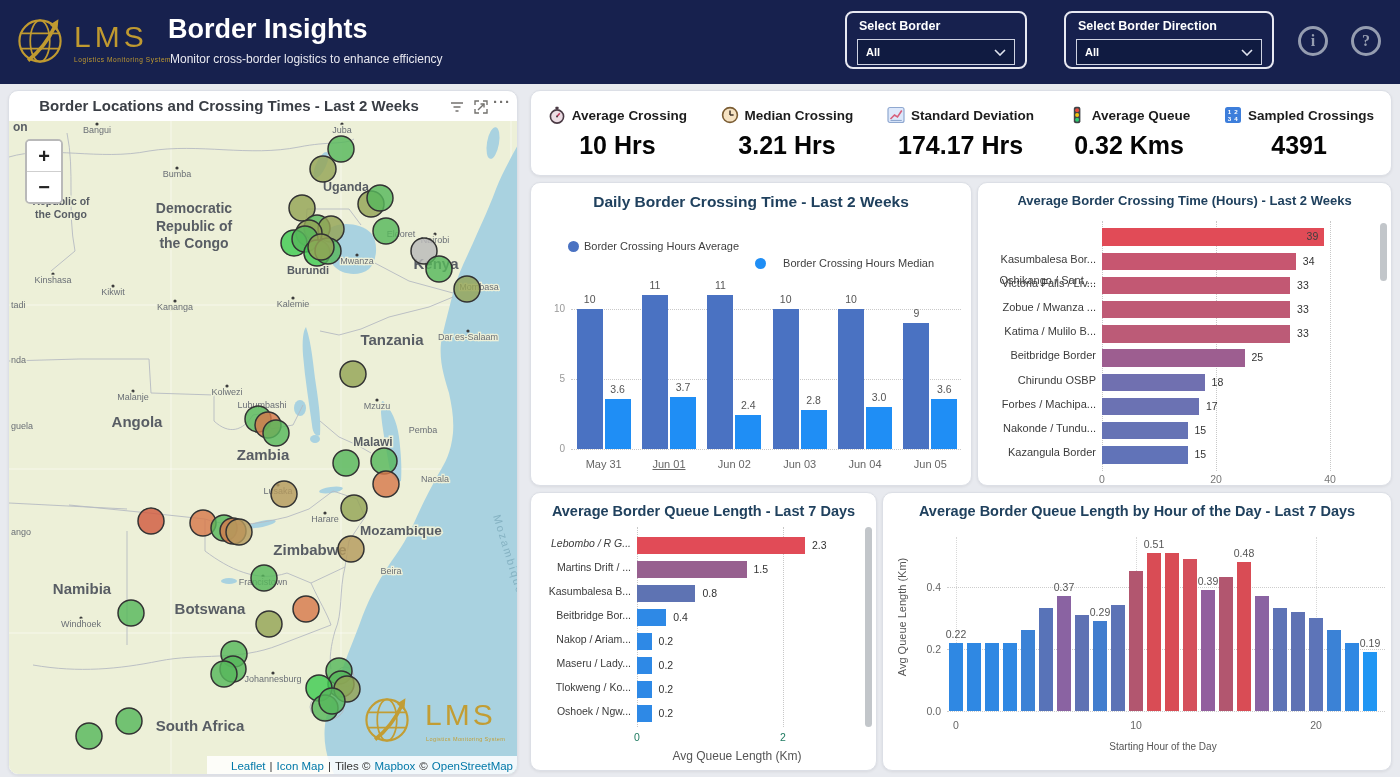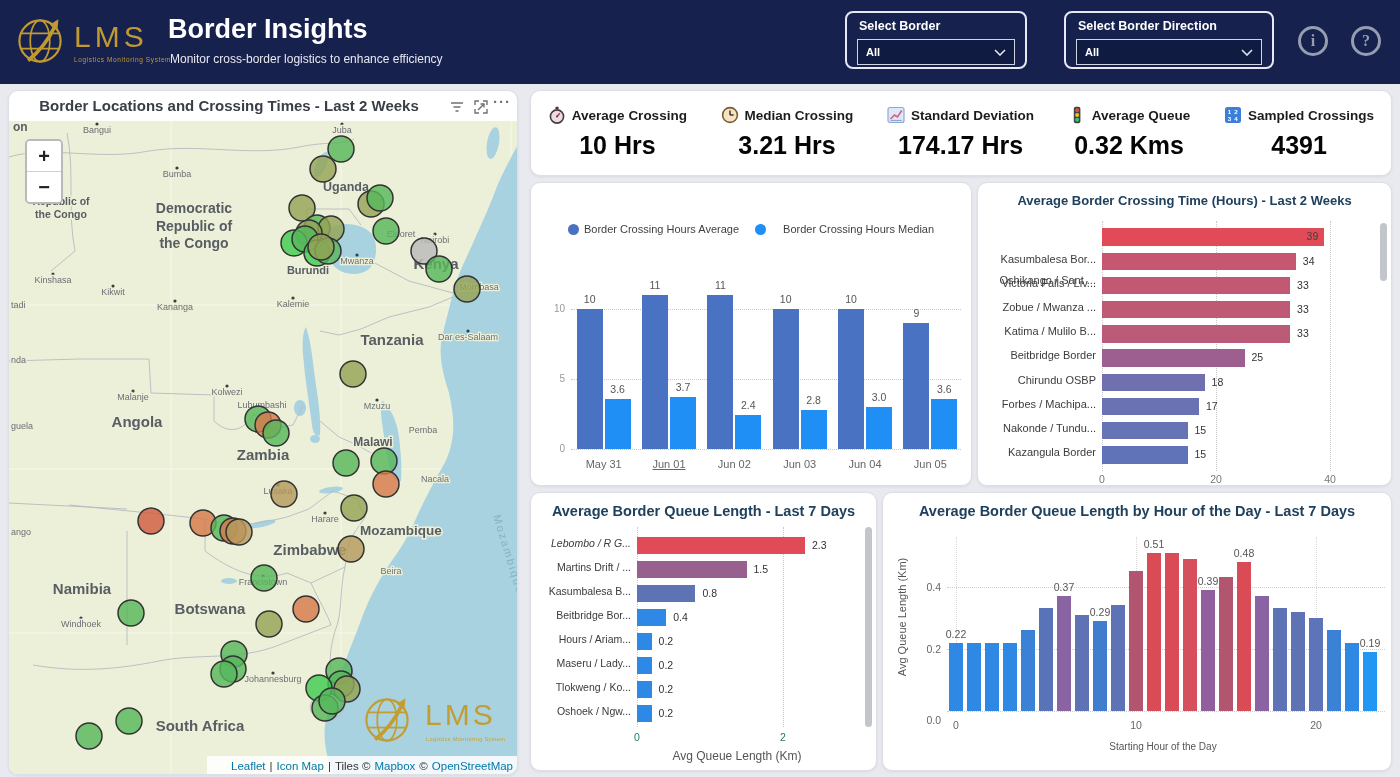--- a/index.html
+++ b/index.html
@@ -370,26 +370,27 @@
         <text x="5.5" y="15.4" font-size="6.2" font-weight="bold" fill="#fff" text-anchor="middle" font-family="Liberation Sans,sans-serif">3</text>
         <text x="12" y="15.4" font-size="6.2" font-weight="bold" fill="#fff" text-anchor="middle" font-family="Liberation Sans,sans-serif">4</text>
       </svg>
       <span class="kpi-label">Sampled Crossings</span>
     </div>
     <div class="kpi-value">4391</div>
   </div>
 </div>
 
 <div class="card" id="chart-daily">
+  <div class="ctitle">Daily Border Crossing Time - Last 2 Weeks</div>
   <div class="legend" id="legend-daily">
       <div style="display: flex; align-items: center; gap: 5px;">
         <span style="width: 11px; height: 11px; border-radius: 50%; background: rgb(74, 114, 194);"></span>
         <span style="font-size: 11px; color: rgb(63, 63, 63);">Border Crossing Hours Average</span>
       </div>
-      <div style="display: flex; align-items: center; gap: 17px;">
+      <div style="display: flex; align-items: center; gap: 17px; margin-top: 34px;">
         <span style="width: 11px; height: 11px; border-radius: 50%; background: rgb(31, 142, 245);"></span>
         <span style="font-size: 11px; color: rgb(63, 63, 63);">Border Crossing Hours Median</span>
       </div>
     </div>
 <div style="left: 40px; right: 10px; top: 266px; border-top: 1px dotted rgb(201, 201, 201); height: 0px; position: absolute;"></div>
     <div style="left: 4px; width: 30px; top: 260px; font-size: 10px; color: rgb(153, 153, 153); text-align: right; position: absolute;">0</div>
     <div style="left: 40px; right: 10px; top: 196px; border-top: 1px dotted rgb(201, 201, 201); height: 0px; position: absolute;"></div>
     <div style="left: 4px; width: 30px; top: 190px; font-size: 10px; color: rgb(153, 153, 153); text-align: right; position: absolute;">5</div>
     <div style="left: 40px; right: 10px; top: 126px; border-top: 1px dotted rgb(201, 201, 201); height: 0px; position: absolute;"></div>
     <div style="left: 4px; width: 30px; top: 120px; font-size: 10px; color: rgb(153, 153, 153); text-align: right; position: absolute;">10</div>
@@ -475,39 +476,39 @@
     <div style="left: 280.9px; top: 45.5px; font-size: 10.5px; color: rgb(51, 51, 51); position: absolute;">2.3</div>
     <div style="left: 4px; width: 96px; top: 67.5px; font-size: 10.5px; color: rgb(59, 59, 59); text-align: right; white-space: nowrap; overflow: hidden; position: absolute;">Martins Drift / ...</div>
     <div style="left: 106px; top: 67.5px; width: 109.5px; height: 17px; background: rgb(151, 96, 143); position: absolute;"></div>
     <div style="left: 222.5px; top: 69.5px; font-size: 10.5px; color: rgb(51, 51, 51); position: absolute;">1.5</div>
     <div style="left: 4px; width: 96px; top: 91.5px; font-size: 10.5px; color: rgb(59, 59, 59); text-align: right; white-space: nowrap; overflow: hidden; position: absolute;">Kasumbalesa B...</div>
     <div style="left: 106px; top: 91.5px; width: 58.4px; height: 17px; background: rgb(94, 115, 179); position: absolute;"></div>
     <div style="left: 171.4px; top: 93.5px; font-size: 10.5px; color: rgb(51, 51, 51); position: absolute;">0.8</div>
     <div style="left: 4px; width: 96px; top: 115.5px; font-size: 10.5px; color: rgb(59, 59, 59); text-align: right; white-space: nowrap; overflow: hidden; position: absolute;">Beitbridge Bor...</div>
     <div style="left: 106px; top: 115.5px; width: 29.2px; height: 17px; background: rgb(46, 137, 230); position: absolute;"></div>
     <div style="left: 142.2px; top: 117.5px; font-size: 10.5px; color: rgb(51, 51, 51); position: absolute;">0.4</div>
-    <div style="left: 4px; width: 96px; top: 139.5px; font-size: 10.5px; color: rgb(59, 59, 59); text-align: right; white-space: nowrap; overflow: hidden; position: absolute;">Hours / Ariam...</div>
+    <div style="left: 4px; width: 96px; top: 139.5px; font-size: 10.5px; color: rgb(59, 59, 59); text-align: right; white-space: nowrap; overflow: hidden; position: absolute;">Nakop / Ariam...</div>
     <div style="left: 106px; top: 139.5px; width: 14.6px; height: 17px; background: rgb(46, 137, 230); position: absolute;"></div>
     <div style="left: 127.6px; top: 141.5px; font-size: 10.5px; color: rgb(51, 51, 51); position: absolute;">0.2</div>
     <div style="left: 4px; width: 96px; top: 163.5px; font-size: 10.5px; color: rgb(59, 59, 59); text-align: right; white-space: nowrap; overflow: hidden; position: absolute;">Maseru / Lady...</div>
     <div style="left: 106px; top: 163.5px; width: 14.6px; height: 17px; background: rgb(46, 137, 230); position: absolute;"></div>
     <div style="left: 127.6px; top: 165.5px; font-size: 10.5px; color: rgb(51, 51, 51); position: absolute;">0.2</div>
     <div style="left: 4px; width: 96px; top: 187.5px; font-size: 10.5px; color: rgb(59, 59, 59); text-align: right; white-space: nowrap; overflow: hidden; position: absolute;">Tlokweng / Ko...</div>
     <div style="left: 106px; top: 187.5px; width: 14.6px; height: 17px; background: rgb(46, 137, 230); position: absolute;"></div>
     <div style="left: 127.6px; top: 189.5px; font-size: 10.5px; color: rgb(51, 51, 51); position: absolute;">0.2</div>
     <div style="left: 4px; width: 96px; top: 211.5px; font-size: 10.5px; color: rgb(59, 59, 59); text-align: right; white-space: nowrap; overflow: hidden; position: absolute;">Oshoek / Ngw...</div>
     <div style="left: 106px; top: 211.5px; width: 14.6px; height: 17px; background: rgb(46, 137, 230); position: absolute;"></div>
     <div style="left: 127.6px; top: 213.5px; font-size: 10.5px; color: rgb(51, 51, 51); position: absolute;">0.2</div>
     <div style="left: 66px; top: 256px; width: 280px; text-align: center; font-size: 12px; color: rgb(85, 85, 85); position: absolute;">Avg Queue Length (Km)</div>
     <div style="right: 4px; top: 34px; width: 7px; height: 200px; background: rgb(194, 198, 202); border-radius: 4px; position: absolute;"></div>
   </div>
 <div class="card" id="chart-hourly">
   <div class="ctitle">Average Border Queue Length by Hour of the Day - Last 7 Days</div>
 <div style="left: 64px; width: 438px; top: 218px; border-top: 1px dotted rgb(205, 205, 205); height: 0px; position: absolute;"></div>
-    <div style="left: 30px; width: 28px; top: 212px; font-size: 10.5px; color: rgb(102, 102, 102); text-align: right; position: absolute; margin-top: 9px;">0.0</div>
+    <div style="left: 30px; width: 28px; top: 212px; font-size: 10.5px; color: rgb(102, 102, 102); text-align: right; position: absolute;">0.0</div>
     <div style="left: 64px; width: 438px; top: 155.857px; border-top: 1px dotted rgb(205, 205, 205); height: 0px; position: absolute;"></div>
     <div style="left: 30px; width: 28px; top: 149.857px; font-size: 10.5px; color: rgb(102, 102, 102); text-align: right; position: absolute;">0.2</div>
     <div style="left: 64px; width: 438px; top: 93.7143px; border-top: 1px dotted rgb(205, 205, 205); height: 0px; position: absolute;"></div>
     <div style="left: 30px; width: 28px; top: 87.7143px; font-size: 10.5px; color: rgb(102, 102, 102); text-align: right; position: absolute;">0.4</div>
     <div style="left: 73px; top: 44px; height: 174px; border-left: 1px dotted rgb(216, 216, 216); width: 0px; position: absolute;"></div>
     <div style="left: 58px; top: 226px; width: 30px; text-align: center; font-size: 10.5px; color: rgb(102, 102, 102); position: absolute;">0</div>
     <div style="left: 253px; top: 44px; height: 174px; border-left: 1px dotted rgb(216, 216, 216); width: 0px; position: absolute;"></div>
     <div style="left: 238px; top: 226px; width: 30px; text-align: center; font-size: 10.5px; color: rgb(102, 102, 102); position: absolute;">10</div>
     <div style="left: 433px; top: 44px; height: 174px; border-left: 1px dotted rgb(216, 216, 216); width: 0px; position: absolute;"></div>
     <div style="left: 418px; top: 226px; width: 30px; text-align: center; font-size: 10.5px; color: rgb(102, 102, 102); position: absolute;">20</div>

